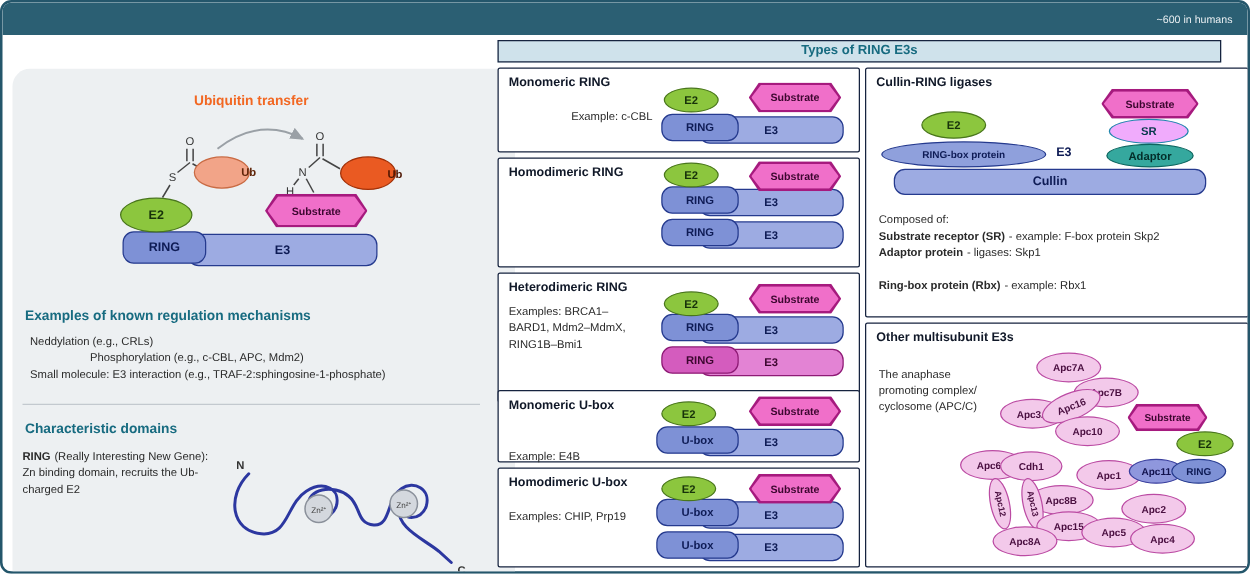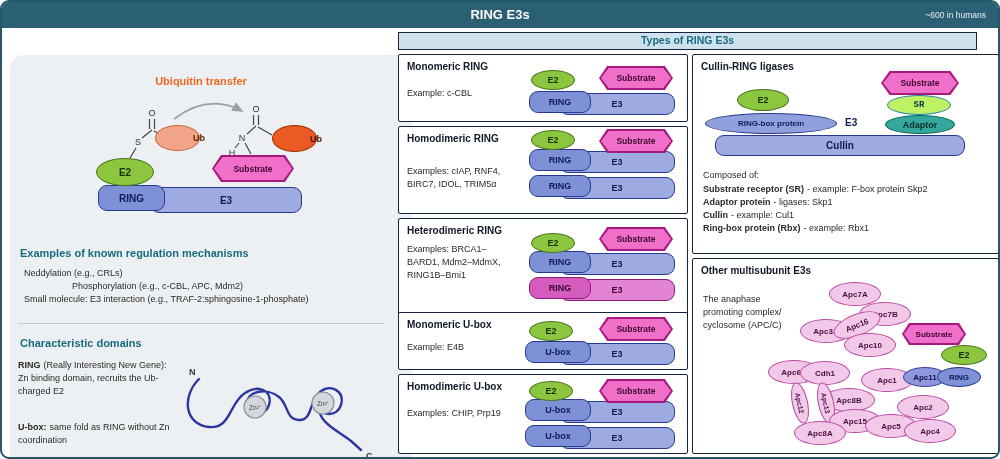--- a/index.html
+++ b/index.html
@@ -29,37 +29,36 @@
     display:flex;align-items:center;justify-content:center;font-weight:bold;font-size:9px;color:#17320a;z-index:5;}
   .hex{position:absolute;clip-path:polygon(11% 0,89% 0,100% 50%,89% 100%,11% 100%,0 50%);background:#a61a7e;z-index:4;}
   .hex-in{position:absolute;inset:2px;clip-path:polygon(11% 0,89% 0,100% 50%,89% 100%,11% 100%,0 50%);background:#f06fc9;}
   .hex-label{position:absolute;inset:0;display:flex;align-items:center;justify-content:center;
     font-weight:bold;font-size:8.5px;color:#3d0730;}
   .ub{position:absolute;border-radius:50%;display:flex;align-items:center;justify-content:center;
     font-weight:bold;font-size:9px;z-index:6;box-sizing:border-box;padding-left:43px;}
   .ub1{background:#f2a488;border:1.5px solid #c96b44;color:#5f2408;}
   .ub2{background:#ea5a22;border:1.5px solid #a23108;color:#4d1502;}
   .oval{position:absolute;border-radius:50%;box-sizing:border-box;display:flex;align-items:center;justify-content:center;font-weight:bold;}
-  .sr{background:#bef264;border:1.5px solid #1f86ad;color:#06384a;font-size:9px;font-family:Liberation Mono, monospace;}
+  .sr{background:#f0abfc;border:1.5px solid #1f86ad;color:#06384a;font-size:9px;}
   .adapt{background:#35a89e;border:1.5px solid #0c655e;color:#032e2a;font-size:9px;}
   .rbox{background:#8fa0dc;border:1.5px solid #253a8e;color:#0e1b55;font-size:8px;}
   .apc{position:absolute;border-radius:50%;background:#f3c9ea;border:1.5px solid #bb4ba3;box-sizing:border-box;
     display:flex;align-items:center;justify-content:center;font-weight:bold;font-size:8px;color:#4a0f40;}
   .apc-blue{background:#8f97dd;border-color:#3a3f9e;color:#11114d;}
   .apc-ring{background:#7e91d6;border-color:#253a8e;color:#0e1b55;}
   .divider{position:absolute;height:1px;background:#c3c9cf;}
   .term{font-weight:bold;margin-right:3px;}
 </style>
 </head>
 <body>
 
 <div class="stage">
 
   <div class="hdr">
-    <div class="hdr-title">RING E3s</div>
     <div class="hdr-note">~600 in humans</div>
   </div>
 
   <div class="lpanel">
     <div class="abs orange-head" style="left:0;top:20px;width:382px;text-align:center;">Ubiquitin transfer</div>
 
     <svg class="abs" style="left:60px;top:28px;" width="260" height="120" viewBox="0 0 260 120">
       <defs>
         <marker id="ah" markerWidth="8" markerHeight="8" refX="6" refY="3" orient="auto">
           <path d="M0,0 L7,3 L0,6 Z" fill="#9aa0a6"></path>
@@ -101,52 +100,48 @@
     <div class="abs small" style="left:14px;top:212px;width:362px;">Neddylation (e.g., CRLs)</div>
     <div class="abs small" style="left:14px;top:225px;width:362px;padding-left:48px;">Phosphorylation (e.g., c-CBL, APC, Mdm2)</div>
     <div class="abs small" style="left:14px;top:238px;width:362px;">Small molecule: E3 interaction (e.g., TRAF-2:sphingosine-1-phosphate)</div>
 
     <div class="divider" style="left:8px;top:268px;width:366px;"></div>
 
     <div class="abs teal-head" style="left:10px;top:282px;">Characteristic domains</div>
     <div class="abs small" style="left:8px;top:304px;width:160px;">
       <span class="term">RING</span><span>(Really Interesting New Gene): Zn binding domain, recruits the Ub-charged E2</span>
     </div>
-    <div class="abs small" style="left:8px;top:366px;width:160px;">
-      <span class="term">U-box:</span><span>same fold as RING without Zn coordination</span>
-    </div>
 
     <svg class="abs" style="left:145px;top:292px;" width="235" height="125" viewBox="0 0 235 125">
       <path d="M44 32 C26 50 30 78 54 80 C76 82 74 56 90 46 C104 37 118 44 114 58 C110 70 94 70 92 58 C90 44 112 40 124 50 C134 58 130 72 144 73 C158 74 154 52 166 44 C176 37 190 44 186 58 C182 70 166 70 164 58 C162 76 184 84 196 94 L206 103" stroke="#2c37a0" stroke-width="2.4" fill="none" stroke-linecap="round"></path>
       <text x="34" y="28" font-size="9" fill="#333" font-weight="bold">N</text>
       <text x="211" y="112" font-size="9" fill="#333" font-weight="bold">C</text>
       <circle cx="100" cy="60" r="11" fill="#d4d8de" stroke="#8b919b" stroke-width="1.2"></circle>
       <text x="100" y="63" text-anchor="middle" font-size="6.5" fill="#444">Zn²⁺</text>
       <circle cx="168" cy="56" r="11" fill="#d4d8de" stroke="#8b919b" stroke-width="1.2"></circle>
       <text x="168" y="59" text-anchor="middle" font-size="6.5" fill="#444">Zn²⁺</text>
     </svg>
   </div>
 
   <div class="types-hdr">Types of RING E3s</div>
 
   <div class="box" style="left:396px;top:52px;width:290px;height:68px;">
     <div class="box-title">Monomeric RING</div>
-    <div class="abs small" style="left:8px;top:32px;width:115px;">Example: c-CBL</div>
+    <div class="abs small" style="left:8px;top:32px;width:115px;text-align:right;">Example: c-CBL</div>
     <div class="e2" style="left:132px;top:15px;width:44px;height:20px;">E2</div>
     <div class="hex" style="left:200px;top:11px;width:74px;height:24px;">
         <div class="hex-in"></div>
         <span class="hex-label">Substrate</span>
       </div>
     <div class="pill e3p" style="left:160px;top:38px;width:116px;height:22px;">E3</div>
     <div class="pill ringp" style="left:130px;top:36px;width:62px;height:22px;">RING</div>
   </div>
 
   <div class="box" style="left:396px;top:124px;width:290px;height:88px;">
     <div class="box-title">Homodimeric RING</div>
-    <div class="abs small" style="left:8px;top:38px;width:118px;">Examples: cIAP, RNF4, BIRC7, IDOL, TRIM5α</div>
     <div class="e2" style="left:132px;top:3px;width:44px;height:20px;">E2</div>
     <div class="hex" style="left:200px;top:2px;width:74px;height:24px;">
         <div class="hex-in"></div>
         <span class="hex-label">Substrate</span>
       </div>
     <div class="pill e3p" style="left:160px;top:24px;width:116px;height:22px;">E3</div>
     <div class="pill ringp" style="left:130px;top:22px;width:62px;height:22px;">RING</div>
     <div class="pill e3p" style="left:160px;top:50px;width:116px;height:22px;">E3</div>
     <div class="pill ringp" style="left:130px;top:48px;width:62px;height:22px;">RING</div>
   </div>
@@ -160,21 +155,21 @@
         <span class="hex-label">Substrate</span>
       </div>
     <div class="pill e3p" style="left:160px;top:34px;width:116px;height:22px;">E3</div>
     <div class="pill ringp" style="left:130px;top:32px;width:62px;height:22px;">RING</div>
     <div class="pill pe3p" style="left:160px;top:60px;width:116px;height:22px;">E3</div>
     <div class="pill pringp" style="left:130px;top:58px;width:62px;height:22px;">RING</div>
   </div>
 
   <div class="box" style="left:396px;top:310px;width:290px;height:58px;">
     <div class="box-title">Monomeric U-box</div>
-    <div class="abs small" style="left:8px;top:28px;width:115px;">Example: E4B</div>
+    <div class="abs small" style="left:8px;top:46px;width:115px;">Example: E4B</div>
     <div class="e2" style="left:130px;top:8px;width:44px;height:20px;">E2</div>
     <div class="hex" style="left:200px;top:4px;width:74px;height:24px;">
         <div class="hex-in"></div>
         <span class="hex-label">Substrate</span>
       </div>
     <div class="pill e3p" style="left:160px;top:30px;width:116px;height:22px;">E3</div>
     <div class="pill ringp" style="left:126px;top:28px;width:66px;height:22px;">U-box</div>
   </div>
 
   <div class="box" style="left:396px;top:372px;width:290px;height:80px;">
@@ -202,23 +197,20 @@
     <div class="oval adapt" style="left:192px;top:60px;width:70px;height:19px;">Adaptor</div>
     <div class="oval rbox" style="left:12px;top:58px;width:132px;height:21px;">RING-box protein</div>
     <div class="abs" style="left:152px;top:62px;font-weight:bold;font-size:10px;color:#0e1b55;">E3</div>
     <div class="pill e3p" style="left:22px;top:80px;width:250px;height:21px;font-size:10px;">Cullin</div>
     <div class="abs small" style="left:10px;top:114px;">Composed of:</div>
     <div class="abs small" style="left:10px;top:128px;width:290px;">
       <span class="term">Substrate receptor (SR)</span><span>- example: F-box protein Skp2</span>
     </div>
     <div class="abs small" style="left:10px;top:141px;width:290px;">
       <span class="term">Adaptor protein</span><span>- ligases: Skp1</span>
-    </div>
-    <div class="abs small" style="left:10px;top:154px;width:290px;">
-      <span class="term">Cullin</span><span>- example: Cul1</span>
     </div>
     <div class="abs small" style="left:10px;top:167px;width:290px;">
       <span class="term">Ring-box protein (Rbx)</span><span>- example: Rbx1</span>
     </div>
   </div>
 
   <div class="box" style="left:690px;top:256px;width:307px;height:196px;">
     <div class="box-title">Other multisubunit E3s</div>
     <div class="abs small" style="left:10px;top:34px;width:100px;">The anaphase promoting complex/ cyclosome (APC/C)</div>
 

